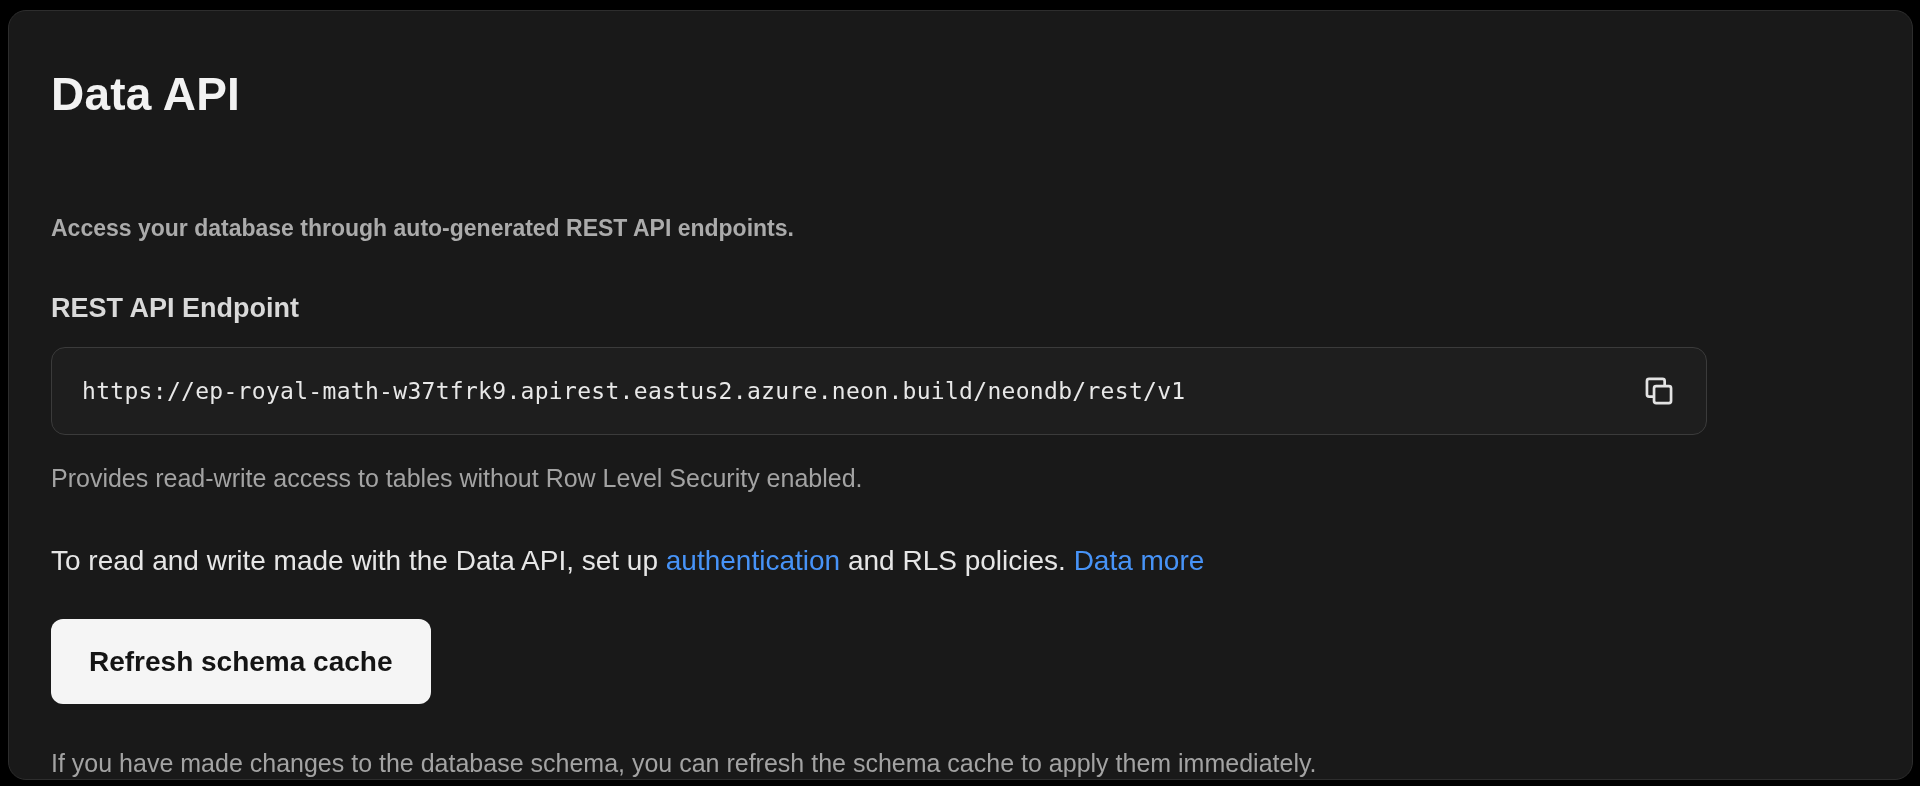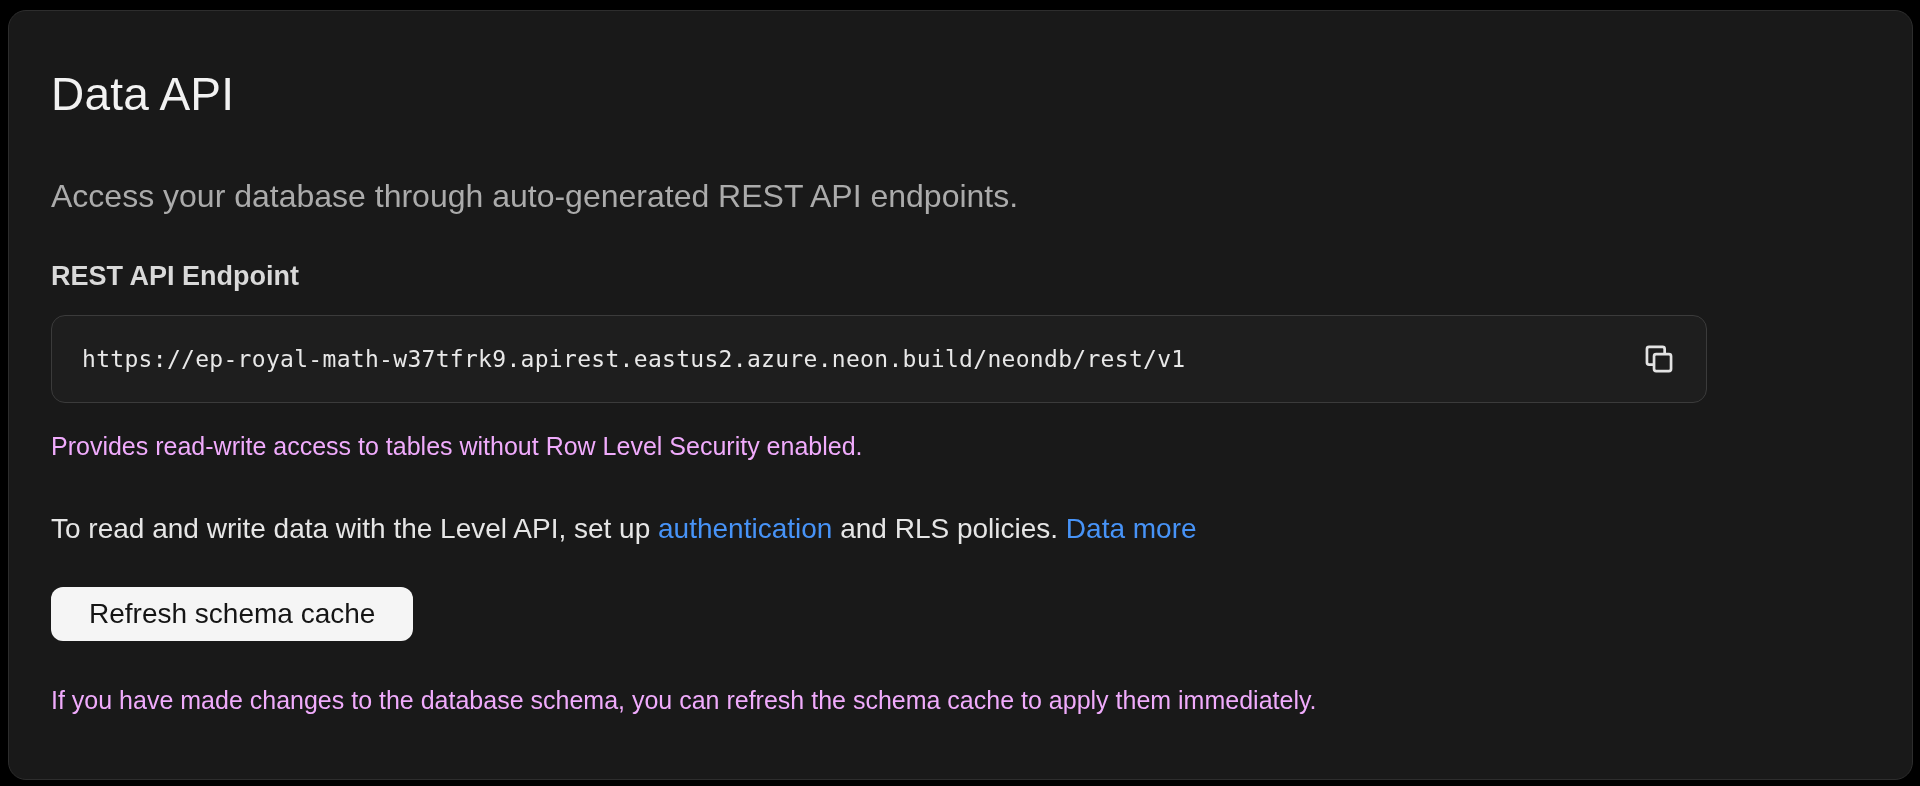--- a/index.html
+++ b/index.html
@@ -25,29 +25,29 @@
     left: 8px; top: 10px; right: 7px; bottom: 6px;
     background: var(--panel-bg);
     border: 1px solid var(--panel-border);
     border-radius: 18px;
     padding: 58px 50px 0 42px;
   }
   .panel h1 {
     margin: 0;
     font-size: 46px;
     line-height: 50px;
-    font-weight: 400;
+    font-weight: 700;
     letter-spacing: 0.2px;
     color: #f2f2f2;
   }
   .desc {
-    margin: 60px 0 0 0;
-    font-size: 32px;
+    margin: 92px 0 0 0;
+    font-size: 23px;
     line-height: 34px;
-    font-weight: 400;
+    font-weight: 700;
     color: #ababab;
   }
   .field-label {
     margin-top: 48px;
     font-size: 27px;
     line-height: 30px;
     color: #d9d9d9;
     font-weight: bold;
   }
   .endpoint-box {
@@ -80,46 +80,46 @@
     color: #e3e3e3;
     display: flex;
     align-items: center;
     justify-content: center;
   }
   .copy-btn svg { display: block; }
   .helper {
     margin: 28px 0 0 0;
     font-size: 25px;
     line-height: 30px;
-    color: #f0abfc;
+    color: #a3a3a3;
   }
   .cta-line {
     margin: 50px 0 0 0;
     font-size: 28px;
     line-height: 36px;
     color: #e6e6e6;
   }
   .link {
     color: var(--link-blue);
     text-decoration: none;
     cursor: pointer;
     margin-top: 16px;
   }
   .refresh-btn {
     display: block;
     margin-top: 40px;
-    height: 54px;
+    height: 85px;
     padding: 0 38px;
     background: var(--button-bg);
     color: var(--button-text);
     border: none;
     border-radius: 12px;
     font-family: "Liberation Sans", sans-serif;
     font-size: 28px;
-    font-weight: 400;
+    font-weight: 700;
     cursor: pointer;
   }
   .helper-bottom {
     margin-top: 44px;
   }
 </style>
 </head>
 <body>
 
 <section class="panel">
@@ -137,19 +137,19 @@
         <svg width="34" height="34" viewBox="0 0 24 24" fill="none" stroke="currentColor" stroke-width="1.9" stroke-linejoin="round">
           <rect x="3.5" y="3.5" width="12.5" height="12.5" rx="1.5" fill="none"></rect>
           <rect x="8.5" y="8.5" width="12" height="12" rx="1.5" fill="#1e1e1e"></rect>
         </svg>
       </span>
     </button>
   </div>
 
   <p class="helper">Provides read-write access to tables without Row Level Security enabled.</p>
 
-  <p class="cta-line"><span>To read and write data with the Level API, set up </span><a href="#" class="link">authentication</a><span> and RLS policies. </span><a href="#" class="link">Data more</a></p>
+  <p class="cta-line"><span>To read and write made with the Data API, set up </span><a href="#" class="link">authentication</a><span> and RLS policies. </span><a href="#" class="link">Data more</a></p>
 
   <button class="refresh-btn" type="button">Refresh schema cache</button>
 
   <p class="helper helper-bottom">If you have made changes to the database schema, you can refresh the schema cache to apply them immediately.</p>
 
 </section>
 
 </body></html>

